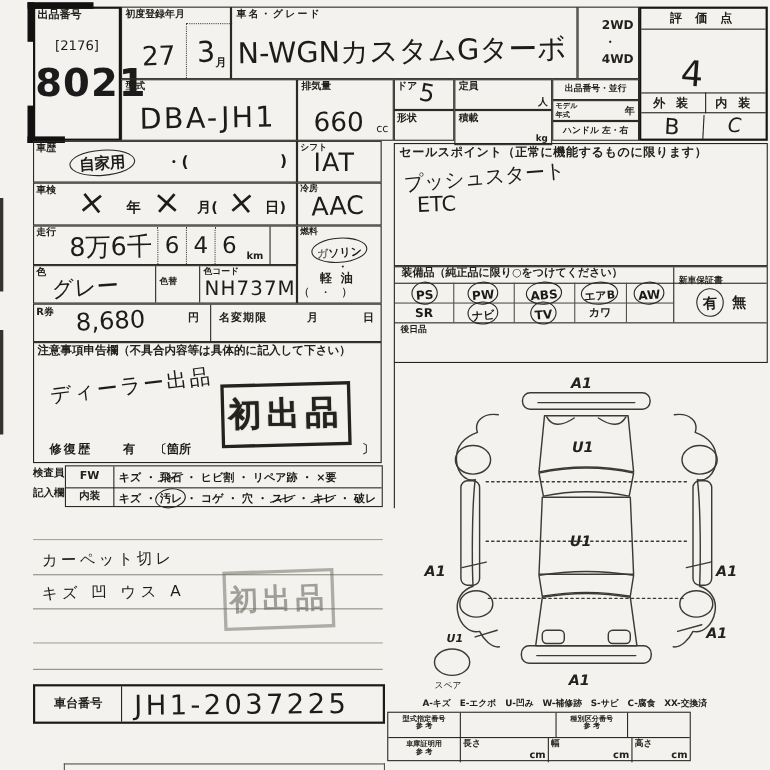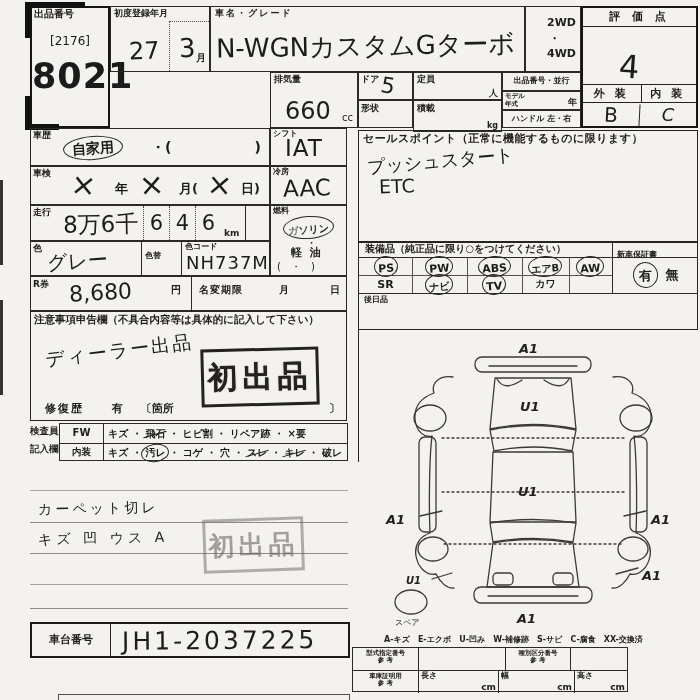--- a/index.html
+++ b/index.html
@@ -71,20 +71,24 @@
       <div class="cell lbl l11" style="flex:1;letter-spacing:3px;">外 装</div>
       <div class="cell lbl l11" style="flex:1;letter-spacing:3px;">内 装</div>
     </div>
     <div class="abs" style="left:0;right:0;top:95px;bottom:0;display:flex;">
       <div class="cell hw" style="flex:1;font-size:20px;border-right:1.5px solid #26241f;transform:rotate(3deg);">B</div>
       <div class="cell hw" style="flex:1;font-size:18px;font-style:italic;">C</div>
     </div>
     <div class="abs" style="left:58px;top:76px;height:19px;border-left:1.5px solid #26241f;"></div>
   </div>
 
+  <div class="abs b1" style="left:110px;top:72px;width:160px;height:56px;">
+    <div class="lbl" style="position:absolute;left:3px;top:2px;">型式</div>
+    <div class="hw" style="position:absolute;left:16px;top:20px;font-size:26px;letter-spacing:2px;transform:rotate(-1deg);">DBA-JH1</div>
+  </div>
 
   <div class="abs b1" style="left:270px;top:72px;width:88px;height:56px;">
     <div class="lbl" style="position:absolute;left:3px;top:2px;">排気量</div>
     <div class="hw" style="position:absolute;left:14px;top:24px;font-size:24px;">660</div>
     <div class="lbl l10" style="position:absolute;right:4px;bottom:4px;font-weight:400;">cc</div>
   </div>
 
   <div class="abs b1" style="left:358px;top:72px;width:55px;height:28px;">
     <div class="lbl" style="position:absolute;left:2px;top:2px;">ドア</div>
     <div class="hw" style="position:absolute;left:22px;top:0px;font-size:22px;transform:rotate(10deg);">5</div>

